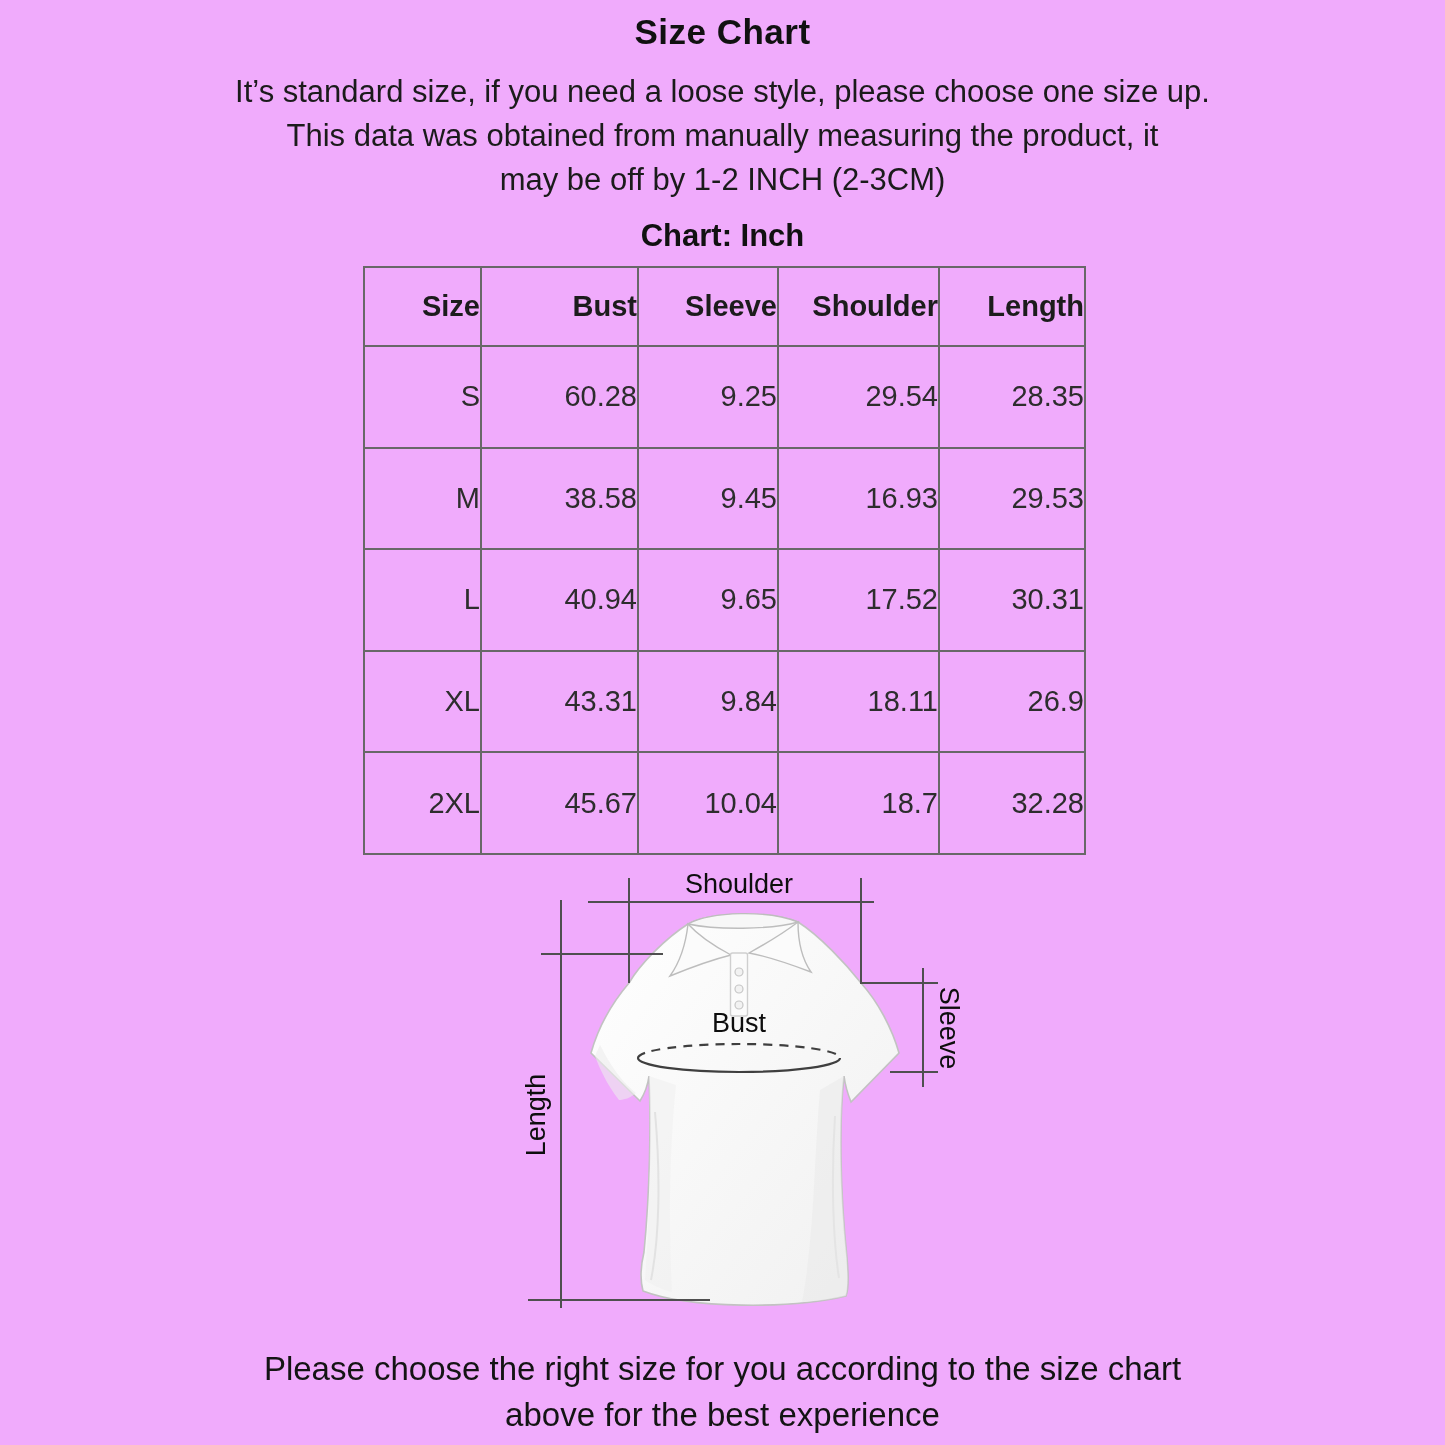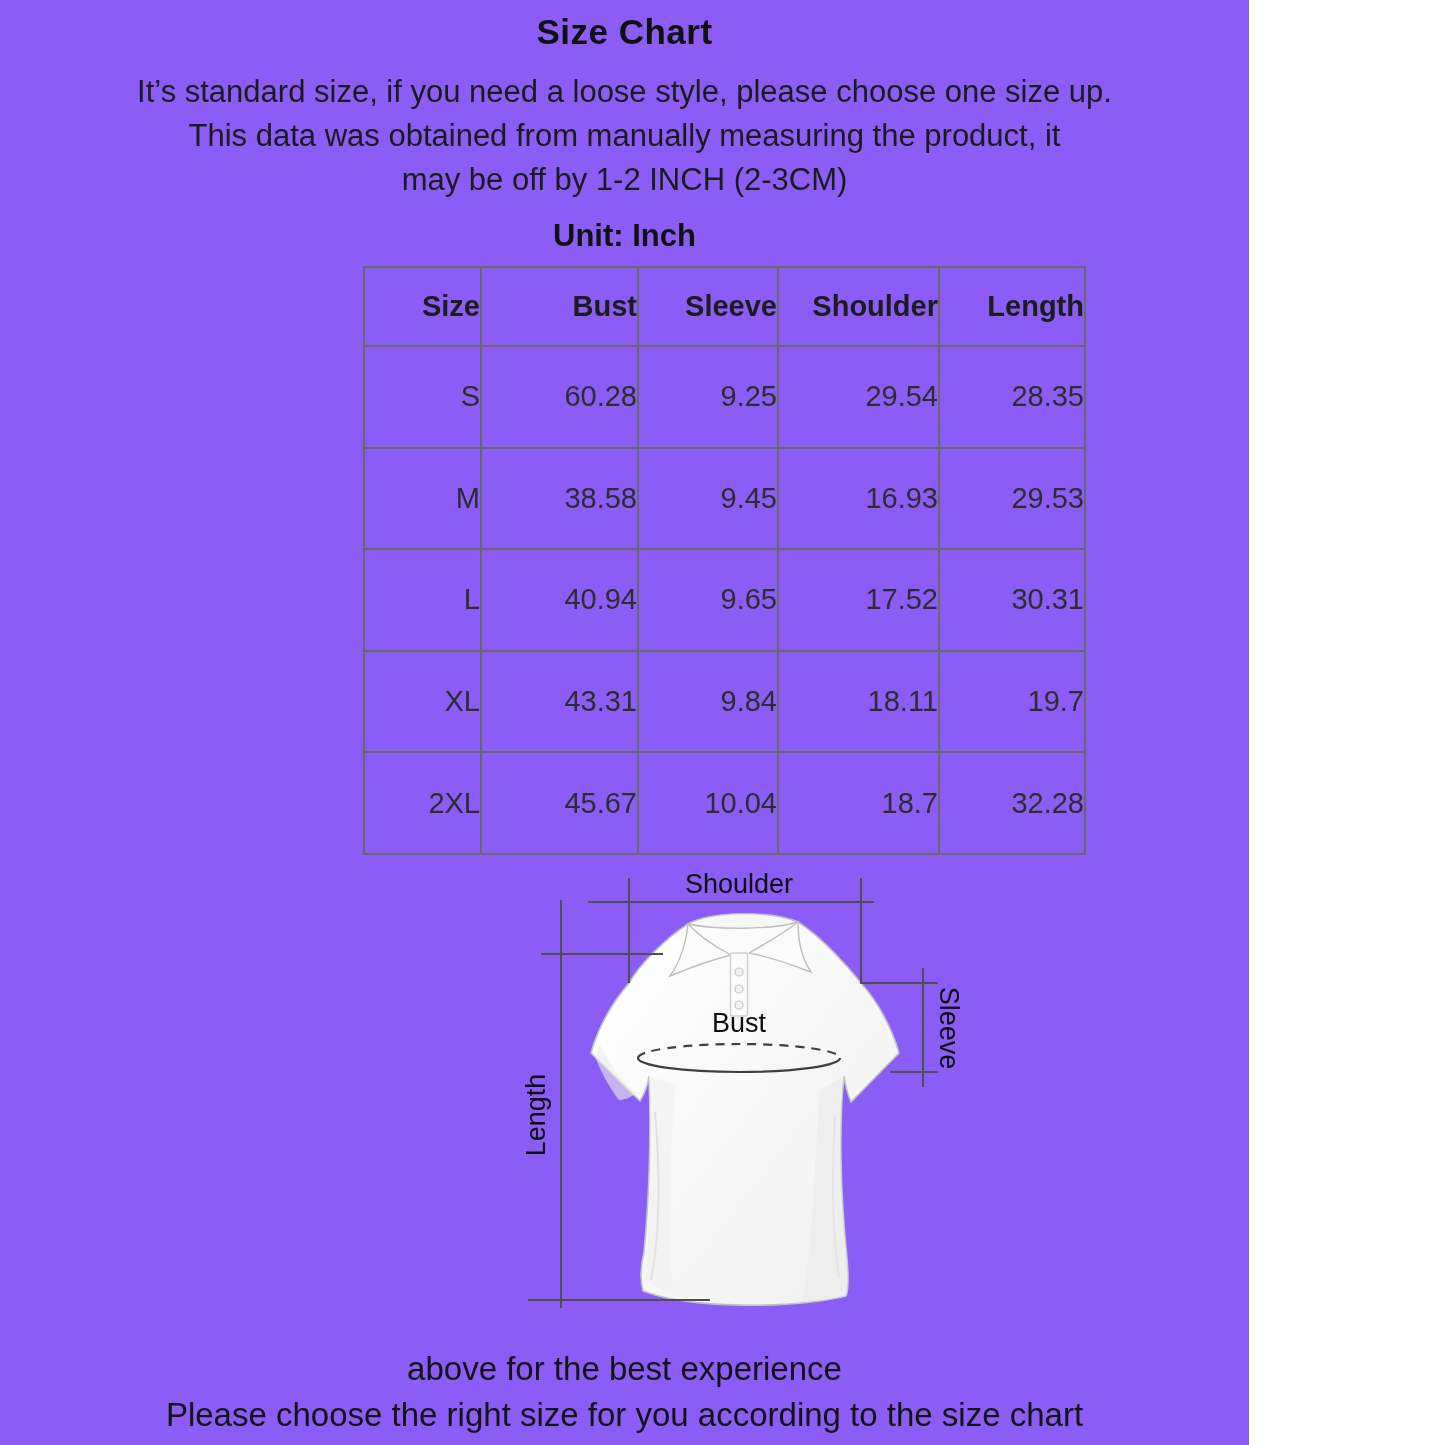--- a/index.html
+++ b/index.html
@@ -1,17 +1,17 @@
 <!DOCTYPE html>
 <html><head>
 <meta charset="utf-8">
 <style>
   html,body{margin:0;padding:0;background:#ffffff;}
   .canvas{
-    position:relative;width:1249px;height:1445px;background:#8b5cf6;overflow:hidden;
+    position:relative;width:1445px;height:1445px;background:#f0abfc;overflow:hidden;
     font-family:"Liberation Sans",sans-serif;color:#151515;
   }
   
   .header{position:absolute;top:12px;left:0;width:100%;text-align:center;}
   .page-title{margin:0;font-size:35px;font-weight:700;color:#111111;letter-spacing:.5px;}
   .subtitle{margin-top:18px;font-size:31px;line-height:44px;color:#1b1b1b;}
   .unit-label{margin-top:16px;font-size:31px;font-weight:700;color:#111111;}
   
   .size-table{
     position:absolute;left:363px;top:266px;width:721px;height:589px;
@@ -34,21 +34,21 @@
 
 <div class="canvas">
 
   <div class="header">
     <h1 class="page-title">Size Chart</h1>
     <div class="subtitle">
       <div>It’s standard size, if you need a loose style, please choose one size up.</div>
       <div>This data was obtained from manually measuring the product, it</div>
       <div>may be off by 1-2 INCH (2-3CM)</div>
     </div>
-    <div class="unit-label">Unit: Inch</div>
+    <div class="unit-label">Chart: Inch</div>
   </div>
 
   <table class="size-table">
     <colgroup>
       <col style="width:117px">
         <col style="width:157px">
         <col style="width:140px">
       <col style="width:161px">
         <col style="width:146px">
     </colgroup>
@@ -81,21 +81,21 @@
           <td>40.94</td>
           <td>9.65</td>
           <td>17.52</td>
           <td>30.31</td>
         </tr>
         <tr>
           <td>XL</td>
           <td>43.31</td>
           <td>9.84</td>
           <td>18.11</td>
-          <td>19.7</td>
+          <td>26.9</td>
         </tr>
         <tr>
           <td>2XL</td>
           <td>45.67</td>
           <td>10.04</td>
           <td>18.7</td>
           <td>32.28</td>
         </tr>
       </tbody>
   </table>
@@ -170,17 +170,17 @@
     </g>
 
     <g>
       <path d="M 198 198 A 101 14 0 0 1 400 198" stroke="#3f3f3f" stroke-width="2.2" fill="none" stroke-dasharray="9 7"></path>
       <path d="M 198 198 A 101 14 0 0 0 400 198" stroke="#3f3f3f" stroke-width="2.2" fill="none"></path>
       <text class="dlabel" x="299" y="172" text-anchor="middle">Bust</text>
     </g>
   </svg>
 
   <div class="footer">
+    <div>Please choose the right size for you according to the size chart</div>
     <div>above for the best experience</div>
-    <div>Please choose the right size for you according to the size chart</div>
   </div>
 
 </div>
 
 </body></html>

